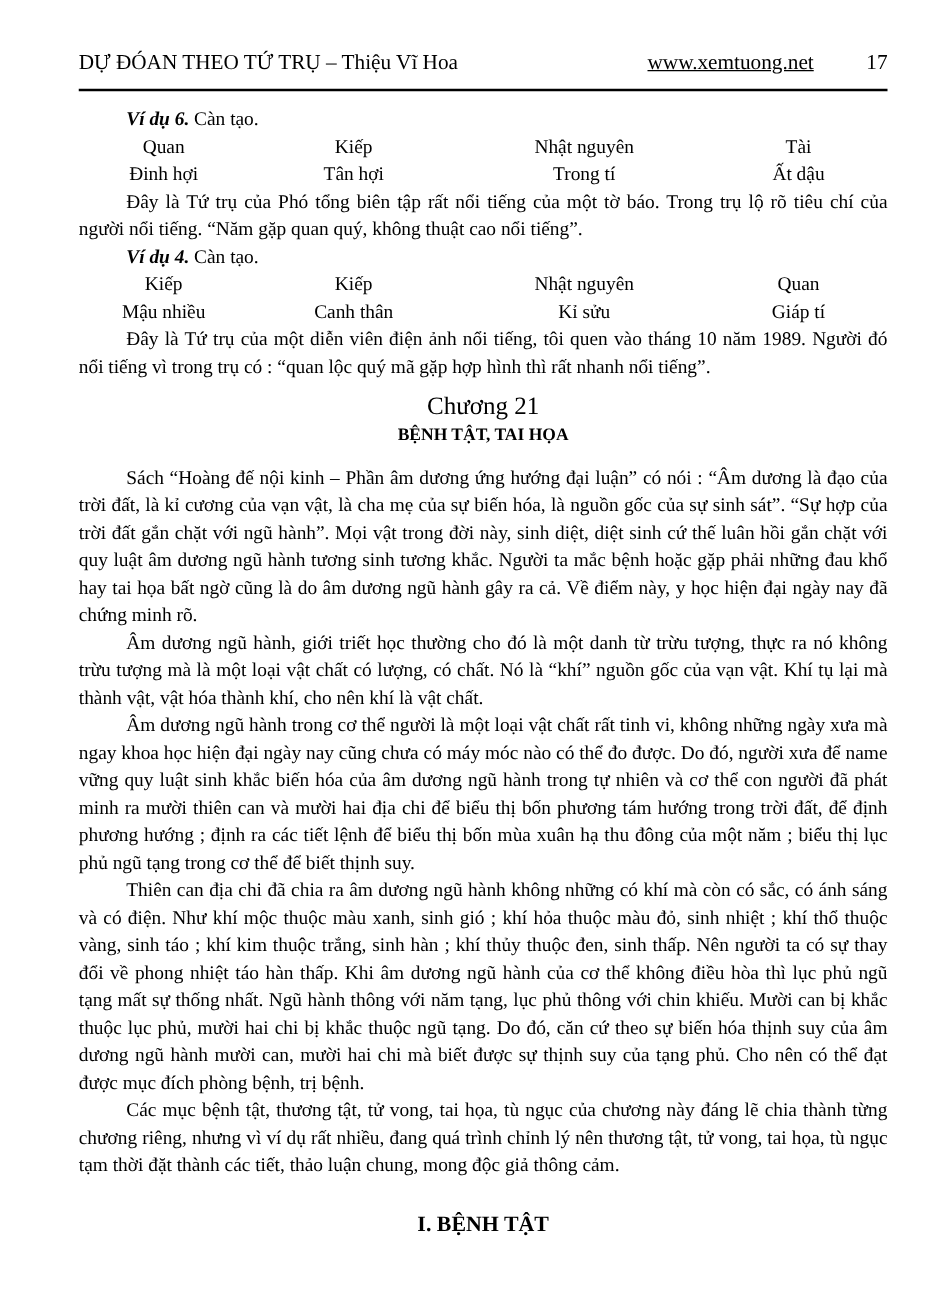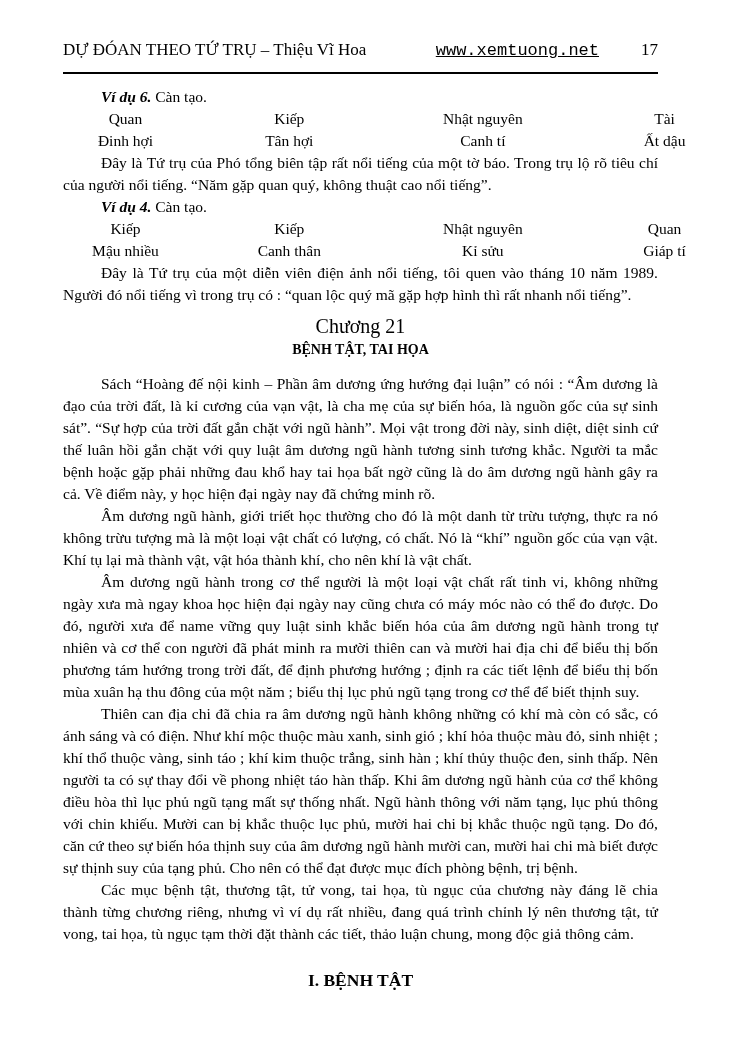--- a/index.html
+++ b/index.html
@@ -4,53 +4,52 @@
 <style>
   html, body { margin: 0; padding: 0; background: #e8e8e8; }
   .page {
     position: relative;
     width: 744px;
     height: 1053px;
     margin: 0 auto;
     background: #ffffff;
     color: #000000;
     box-sizing: border-box;
-    padding: 40px 86px 0 63px;
+    padding: 40px 34px 0 63px;
     font-family: "Liberation Serif", "DejaVu Serif", serif;
     font-size: 15.5px;
     line-height: 22px;
     overflow: hidden;
   }
   .page-header {
     display: flex;
     justify-content: space-between;
     align-items: baseline;
     font-size: 17px;
     line-height: 20px;
     white-space: nowrap;
   }
   .header-right { display: flex; align-items: baseline; gap: 42px; }
-  .header-site { text-decoration: underline; color: #000; cursor: pointer; font-family: Liberation Mono, monospace; }
+  .header-site { text-decoration: underline; color: #000; cursor: pointer; }
   .header-rule {
     border: 0;
     border-top: 2.5px solid #000;
     margin: 11px 0 0 0;
   }
   .body-text { margin-top: 12px; }
   .para {
     margin: 0;
     text-align: justify;
     text-indent: 38px;
   }
   .example-caption { font-style: normal; }
   .example-label { font-weight: bold; font-style: italic; }
   .pillar-row {
     display: grid;
     grid-template-columns: 21% 26% 31% 22%;
-    gap: 24px;
   }
   .pillar-row span { text-align: center; }
   .chapter-head { text-align: center; margin: 9px 0 11px 0; }
   .chapter-number { font-size: 20px; line-height: 23px; }
   .chapter-title { font-size: 14px; line-height: 24px; font-weight: bold; }
   .section-head {
     margin: 24px 0 0 0;
     text-align: center;
     font-size: 17.5px;
     font-weight: bold;
@@ -77,21 +76,21 @@
 
     <div class="pillar-row">
       <span>Quan</span>
       <span>Kiếp</span>
       <span>Nhật nguyên</span>
       <span>Tài</span>
     </div>
     <div class="pillar-row">
       <span>Đinh hợi</span>
       <span>Tân hợi</span>
-      <span>Canh tí</span>
+      <span>Trong tí</span>
       <span>Ất dậu</span>
     </div>
 
     <p class="para">Đây là Tứ trụ của Phó tổng biên tập rất nổi tiếng của một tờ báo. Trong trụ lộ rõ tiêu chí của người nổi tiếng. “Năm gặp quan quý, không thuật cao nổi tiếng”.</p>
 
     <p class="para example-caption"><span class="example-label">Ví dụ 4.</span> <span>Càn tạo.</span></p>
 
     <div class="pillar-row">
       <span>Kiếp</span>
       <span>Kiếp</span>

